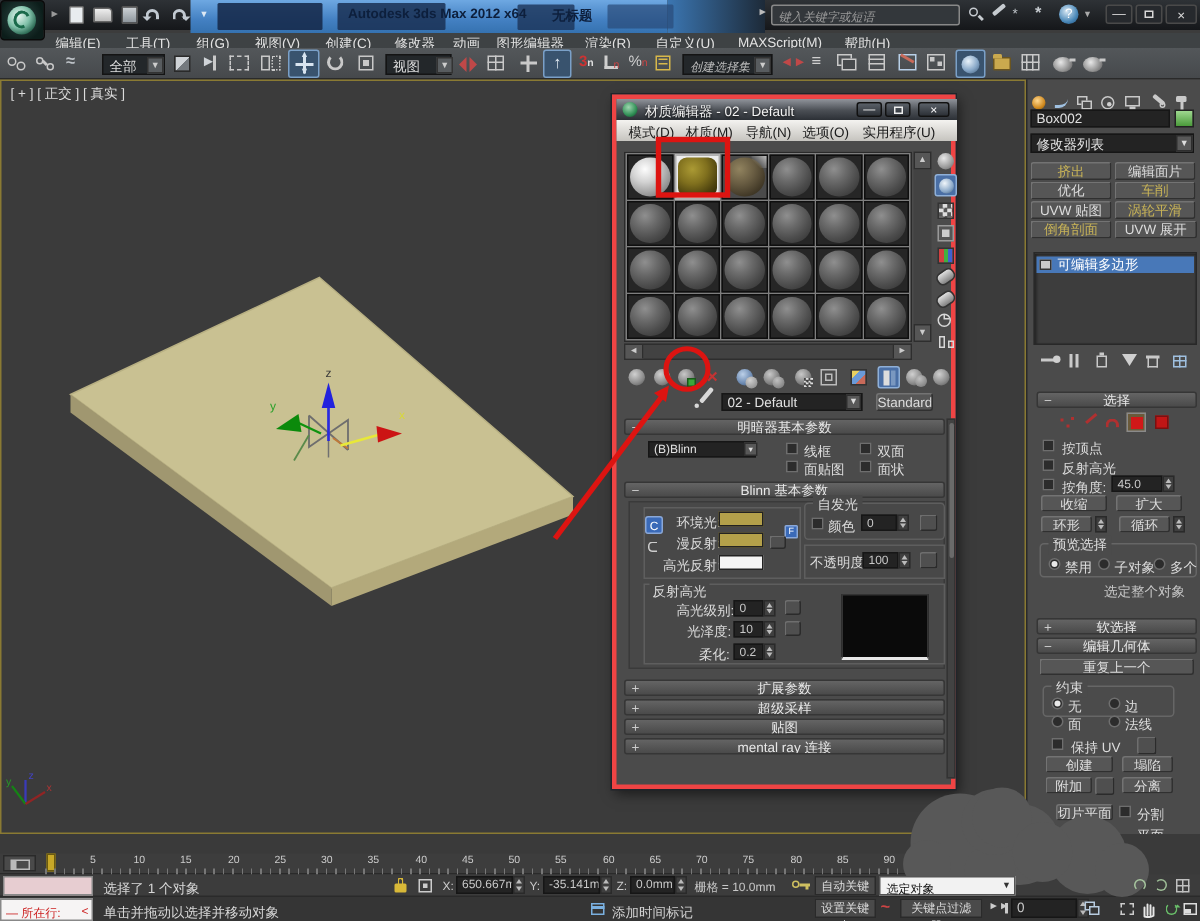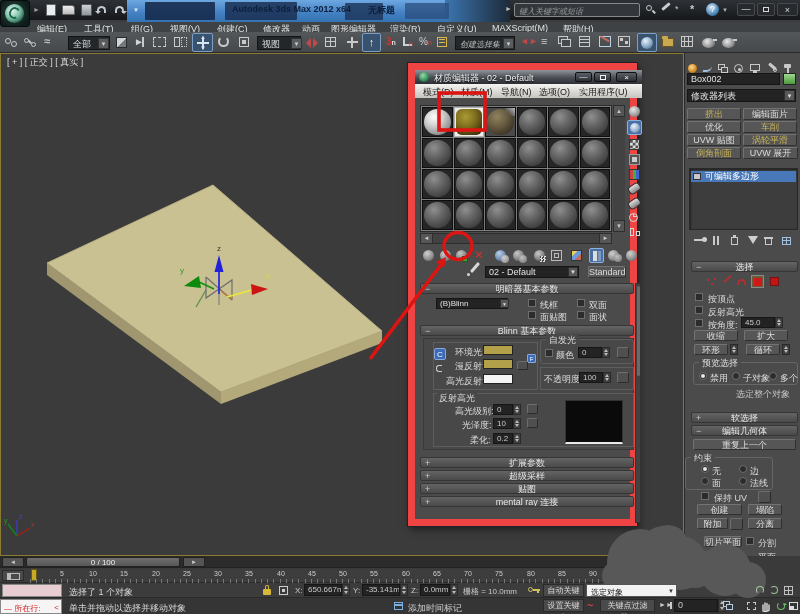--- a/index.html
+++ b/index.html
@@ -276,21 +276,21 @@
   <div class="rdo" style="left:47px;top:319px"></div>
     <span class="lbl" style="left:58px;top:319px">子对象</span>
   <div class="rdo" style="left:84px;top:319px"></div>
     <span class="lbl" style="left:95px;top:319px">多个</span>
   <span class="lbl" style="left:51px;top:335px;color:#c8c8c8">选定整个对象</span>
 
   <div class="roll" style="left:6px;top:359px;width:107px;height:11px;line-height:10px"><i>+</i>软选择</div>
   <div class="roll" style="left:6px;top:372px;width:107px;height:11px;line-height:10px"><i>−</i>编辑几何体</div>
   <div class="btn3" style="left:8px;top:386px;width:103px;height:11px;line-height:10px">重复上一个</div>
 
-  <div class="grp" style="left:0;top:404px;width:88px;height:33px">
+  <div class="grp" style="left:10px;top:404px;width:88px;height:21px">
       <b style="background:#4b4b4b">约束</b>
     </div>
   <div class="rdo on" style="left:16px;top:412px"></div>
     <span class="lbl" style="left:27px;top:412px">无</span>
   <div class="rdo" style="left:54px;top:412px"></div>
     <span class="lbl" style="left:65px;top:412px">边</span>
   <div class="rdo" style="left:16px;top:424px"></div>
     <span class="lbl" style="left:27px;top:424px">面</span>
   <div class="rdo" style="left:54px;top:424px"></div>
     <span class="lbl" style="left:65px;top:424px">法线</span>
@@ -302,21 +302,21 @@
   <div class="btn3" style="left:12px;top:465px;width:31px;height:11px;line-height:10px">附加</div>
   <div class="mbtn" style="left:45px;top:465px"></div>
   <div class="btn3" style="left:63px;top:465px;width:34px;height:11px;line-height:10px">分离</div>
   <div class="btn3" style="left:19px;top:483px;width:38px;height:11px;line-height:10px">切片平面</div>
   <div class="cb" style="left:61px;top:484px"></div>
     <span class="lbl" style="left:73px;top:484px">分割</span>
   <span class="lbl" style="left:73px;top:498px">平面</span>
   <div class="btn3" style="left:81px;top:509px;width:16px;height:11px"></div>
 </div>
 
-<div class="a" id="matdlg" style="left:408px;top:63px;width:229px;height:463px;background:#4b4b4b;border:7px solid #ef4444;box-shadow:0 0 0 1px #20242a,2px 3px 8px rgba(0,0,0,.55);z-index:10">
+<div class="a" id="matdlg" style="left:408px;top:63px;width:229px;height:463px;background:#4b4b4b;border:3px solid #ef4444;box-shadow:0 0 0 1px #20242a,2px 3px 8px rgba(0,0,0,.55);z-index:10">
 
   <div class="a" style="left:0;top:0;width:227px;height:14px;background:linear-gradient(#90949b,#4a4e54 55%,#2c3036)">
     <div class="dot" style="left:4px;top:2px;width:10px;height:10px;background:radial-gradient(circle at 40% 35%,#9fd6b0,#2f8f55 60%,#0c3a20)"></div>
     <span class="a" style="left:19px;top:2px;color:#f2f2f2;font-size:9px;text-shadow:0 1px 2px #000">材质编辑器 - 02 - Default</span>
     <div class="a" style="left:160px;top:2px;width:17px;height:10px;background:linear-gradient(#5a6068,#2c3036);border:1px solid #111;border-radius:2px;color:#eee;font-size:8px;text-align:center;line-height:7px">—</div>
     <div class="a" style="left:179px;top:2px;width:17px;height:10px;background:linear-gradient(#5a6068,#2c3036);border:1px solid #111;border-radius:2px;color:#eee;font-size:7px;text-align:center;line-height:9px">
         <div class="ob" style="left:5px;top:2px;width:6px;height:5px;border-color:#eee"></div>
       </div>
     <div class="a" style="left:201px;top:2px;width:21px;height:10px;background:linear-gradient(#5a6068,#2c3036);border:1px solid #111;border-radius:2px;color:#fff;font-size:8px;text-align:center;line-height:9px">×</div>
   </div>
@@ -521,25 +521,20 @@
     </div>
 
   <div class="roll" style="left:5px;top:387px;width:214px;height:11px;line-height:10px"><i>+</i>扩展参数</div>
   <div class="roll" style="left:5px;top:400px;width:214px;height:11px;line-height:10px"><i>+</i>超级采样</div>
   <div class="roll" style="left:5px;top:413px;width:214px;height:11px;line-height:10px"><i>+</i>贴图</div>
   <div class="roll" style="left:5px;top:426px;width:214px;height:11px;line-height:10px"><i>+</i>mental ray 连接</div>
 </div>
 
 <div class="a" id="bottom" style="left:0;top:556px;width:800px;height:58px;background:#3a3a3a;z-index:20">
 
-  <div class="a" style="left:0;top:0;width:658px;height:12px;background:#2b2b2b;border-bottom:1px solid #222">
-    <div class="a" style="left:2px;top:1px;width:22px;height:10px;background:#555;border:1px solid #222;color:#ccc;font-size:6px;text-align:center;line-height:9px">◄</div>
-    <div class="a" style="left:26px;top:1px;width:154px;height:10px;background:linear-gradient(#6e6e6e,#565656);border:1px solid #222;border-radius:2px;color:#f0f0f0;font-size:8px;text-align:center;line-height:9px">0 / 100</div>
-    <div class="a" style="left:183px;top:1px;width:22px;height:10px;background:#555;border:1px solid #222;color:#ccc;font-size:6px;text-align:center;line-height:9px">►</div>
-  </div>
 
   <div class="a" style="left:0;top:13px;width:658px;height:14px;background:#3d3d3d;border-bottom:1px solid #2a2a2a">
     <div class="a" style="left:2px;top:1px;width:22px;height:11px;background:#4a4a4a;border:1px solid #2a2a2a">
         <div class="a" style="left:4px;top:2px;width:13px;height:7px;border:1px solid #bbb;border-left-width:4px"></div>
       </div>
     <div class="a" style="left:31px;top:0px;width:6px;height:12px;background:#c8a828;border:1px solid #6a5a10"></div>
     <div class="a" style="left:30px;top:10px;width:600px;height:4px;background:repeating-linear-gradient(90deg,#777 0 1px,transparent 1px 6.24px)"></div>
     <span class="a" style="left:60px;top:1px;font-size:7px;color:#ccc">5</span>
       <span class="a" style="left:89px;top:1px;font-size:7px;color:#ccc">10</span>
       <span class="a" style="left:120px;top:1px;font-size:7px;color:#ccc">15</span>

